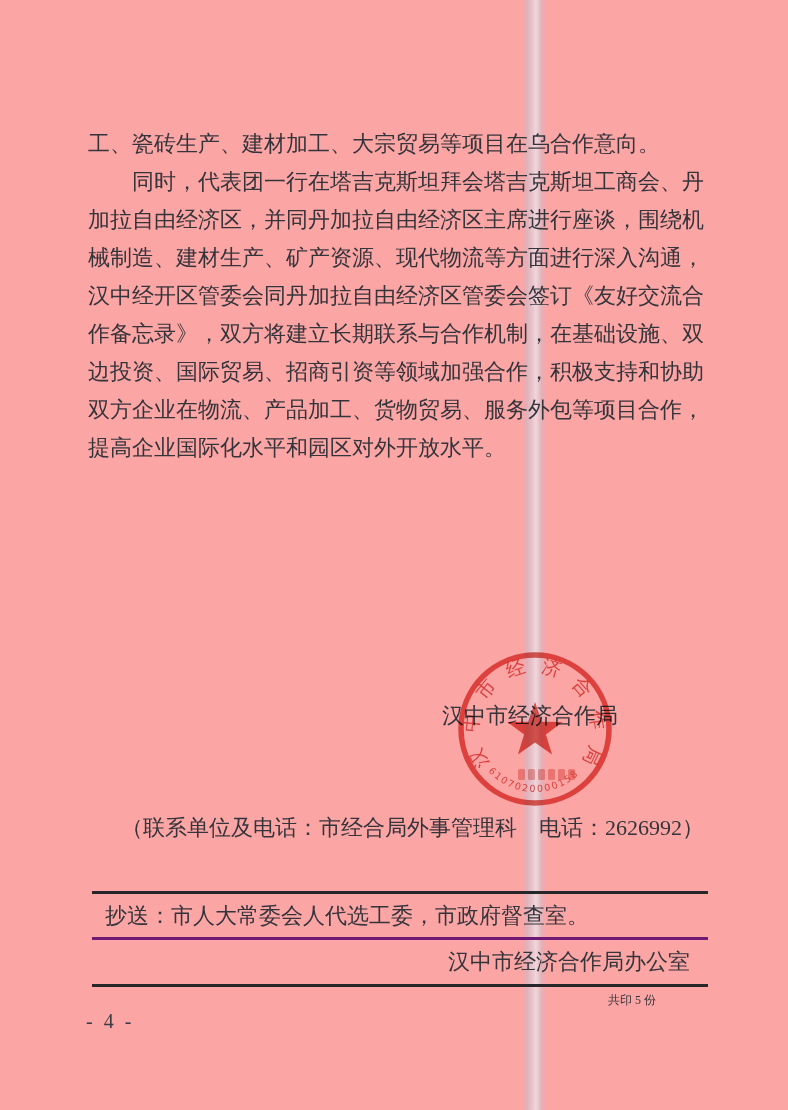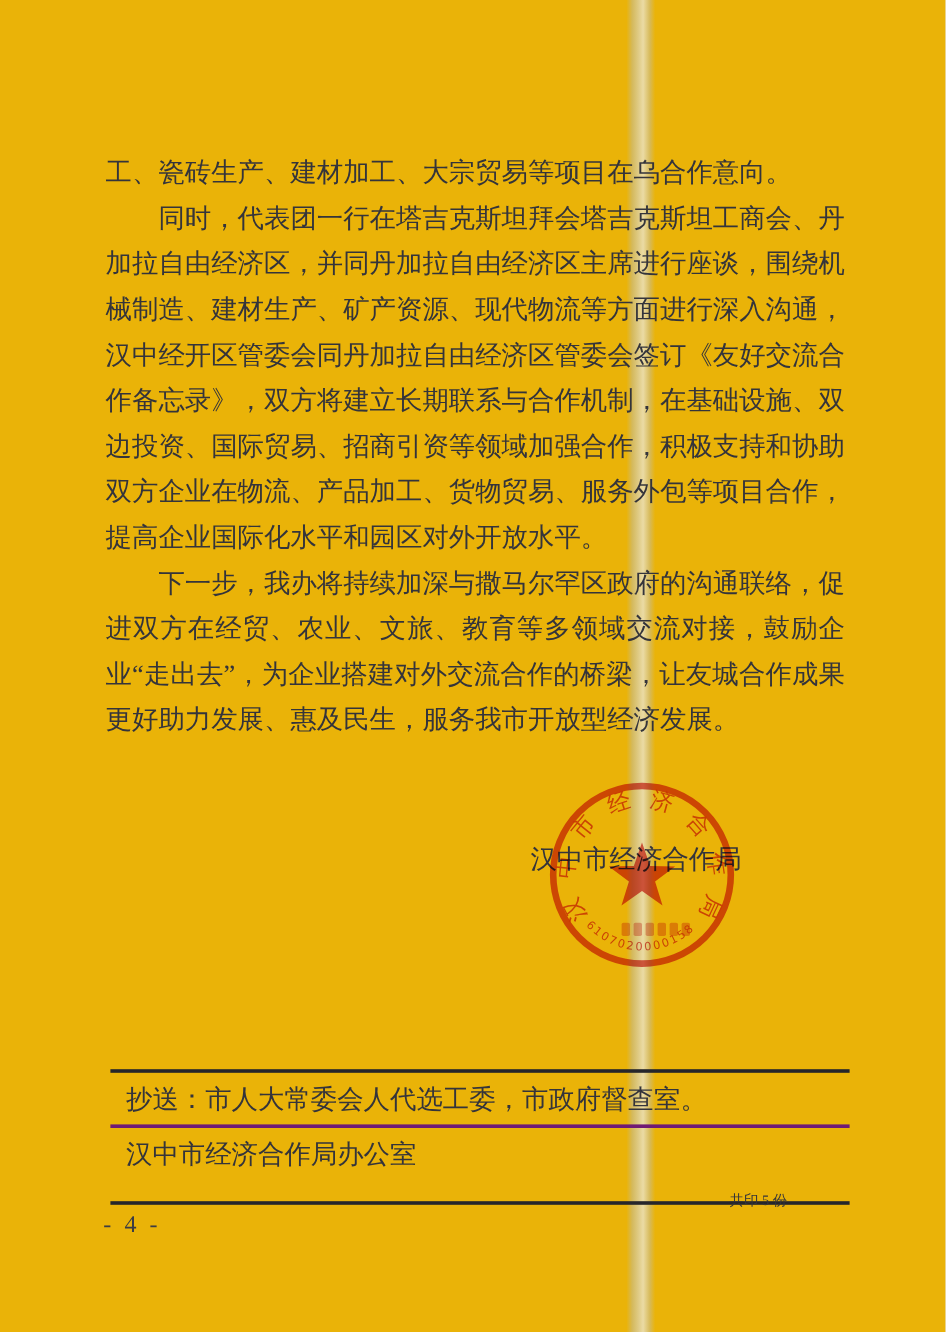--- a/index.html
+++ b/index.html
@@ -1,19 +1,19 @@
 <!DOCTYPE html>
 <html><head>
 <meta charset="utf-8">
 <style>
   html,body{margin:0;padding:0;background:#e8e8e8;}
   .page{
     position:relative;
     width:788px;height:1110px;
-    background:#eab308;
+    background:#fca5a5;
     overflow:hidden;
     font-family:"Liberation Serif","DejaVu Serif",serif;
     color:#34343b;
   }
   
   .scan-band{
     position:absolute;left:522px;top:0;width:24px;height:1110px;
     background:linear-gradient(90deg,
       rgba(186,198,218,0) 0%,
       rgba(180,194,216,0.40) 20%,
@@ -46,22 +46,22 @@
   .imprint{
     position:absolute;left:92px;top:891px;width:616px;
     border-top:3px solid #26262b;border-bottom:3px solid #26262b;
     font-size:22px;
   }
   .imprint .row-cc{
     padding:7px 10px 6px 13px;
     border-bottom:3px solid #701a75;
   }
   .imprint .row-issuer{
-    display:flex;justify-content:space-between;align-items:baseline;
-    padding:7px 18px 24px 13px;
+    display:flex;justify-content:flex-end;align-items:baseline;
+    padding:7px 18px 7px 13px;
   }
   .copies{
     position:absolute;right:132px;top:992px;
     font-size:12px;white-space:nowrap;
   }
   .page-number{
     position:absolute;left:86px;top:1010px;
     font-size:20px;letter-spacing:3px;color:#3c3c44;white-space:nowrap;
   }
   .seal svg text{font-family:"Liberation Serif","DejaVu Serif",serif;}
@@ -70,21 +70,20 @@
 </head>
 <body>
 
 <div class="page">
 
   <div class="scan-band"></div>
 
   <div class="body-text">
     <p>工、瓷砖生产、建材加工、大宗贸易等项目在乌合作意向。</p>
     <p class="indent">同时，代表团一行在塔吉克斯坦拜会塔吉克斯坦工商会、丹加拉自由经济区，并同丹加拉自由经济区主席进行座谈，围绕机械制造、建材生产、矿产资源、现代物流等方面进行深入沟通，汉中经开区管委会同丹加拉自由经济区管委会签订《友好交流合作备忘录》，双方将建立长期联系与合作机制，在基础设施、双边投资、国际贸易、招商引资等领域加强合作，积极支持和协助双方企业在物流、产品加工、货物贸易、服务外包等项目合作，提高企业国际化水平和园区对外开放水平。</p>
-    <p class="indent">下一步，我办将持续加深与撒马尔罕区政府的沟通联络，促进双方在经贸、农业、文旅、教育等多领域交流对接，鼓励企业“走出去”，为企业搭建对外交流合作的桥梁，让友城合作成果更好助力发展、惠及民生，服务我市开放型经济发展。</p>
   </div>
 
   <div class="signature">
     <div>汉中市经济合作局</div>
   </div>
 
   <div class="seal">
     <svg viewBox="0 0 158 158" width="158" height="158">
       <defs>
         <path id="sealArcTop" d="M 33.5,113.3 A 57,57 0 1 1 124.5,113.3" fill="none"></path>
@@ -105,20 +104,21 @@
         <rect x="92" y="119" width="7" height="11" rx="1.5"></rect>
         <rect x="102" y="119" width="7" height="11" rx="1.5"></rect>
         <rect x="112" y="119" width="7" height="11" rx="1.5"></rect>
       </g>
       <text class="code-text" font-size="9.5" fill="#d8453e" opacity="0.92">
         <textPath href="#sealArcBottom" startOffset="0" textLength="100" lengthAdjust="spacing">6107020000158</textPath>
       </text>
     </svg>
   </div>
 
+  <div class="contact-line">（联系单位及电话：市经合局外事管理科　电话：2626992）</div>
 
   <div class="imprint">
     <div class="row-cc">抄送：市人大常委会人代选工委，市政府督查室。</div>
     <div class="row-issuer">
       <span>汉中市经济合作局办公室</span>
     </div>
   </div>
 
   <div class="copies">共印 5 份</div>
 

